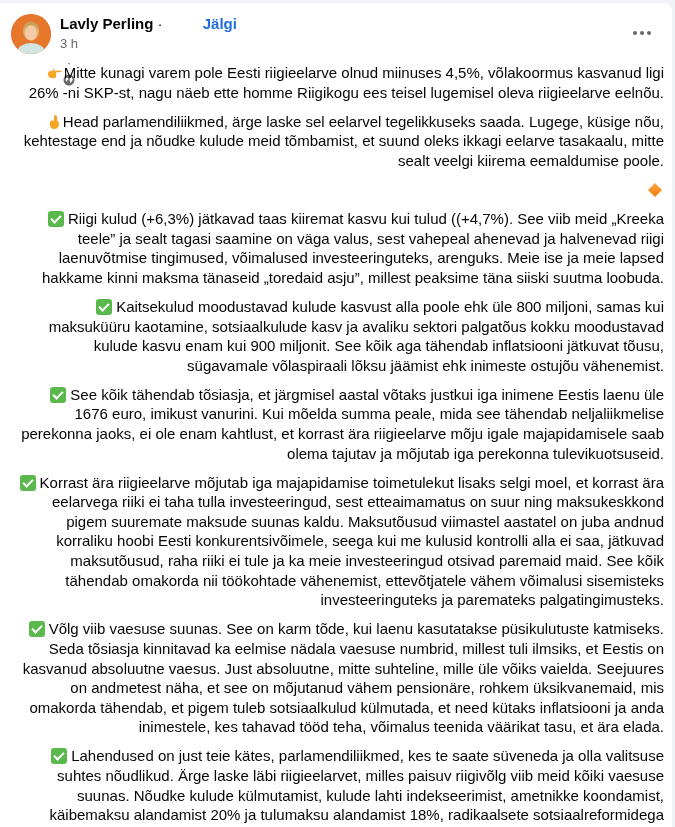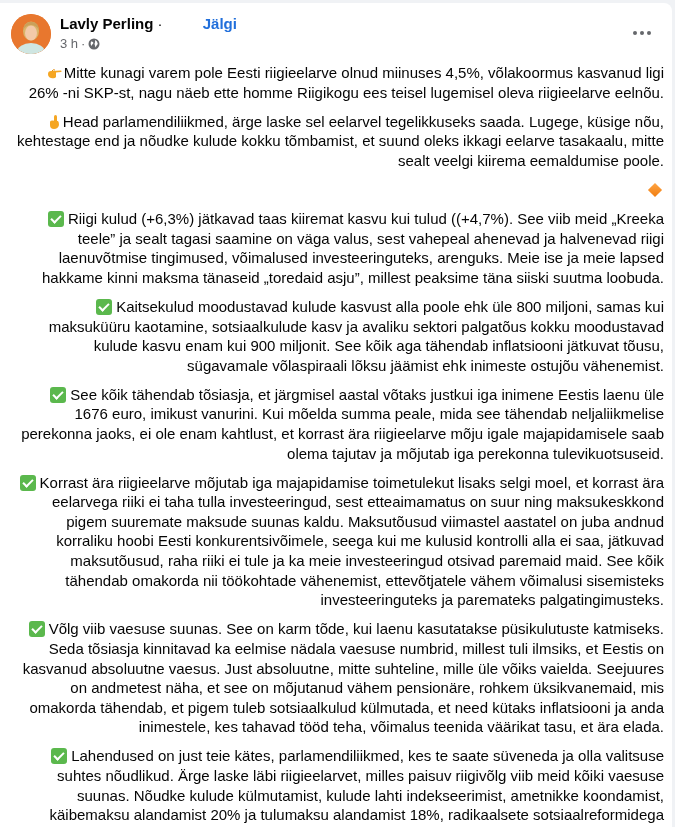--- a/index.html
+++ b/index.html
@@ -60,20 +60,21 @@
   .meta-line {
     position: absolute;
     left: 60px;
     top: 33px;
     font-size: 13px;
     line-height: 16px;
     color: #65676b;
     display: flex;
     align-items: center;
     gap: 3px;
+    flex-direction: column;
   }
   .globe-icon {
     display: inline-block;
     width: 12px;
     height: 12px;
   }
   .more-button {
     position: absolute;
     right: 16px;
     top: 22px;
@@ -188,21 +189,21 @@
             <path d="M5 6 Q6 4 8 5" stroke="#e39018" stroke-width="1" fill="none"></path>
           </svg>
       </span><span>Mitte kunagi varem pole Eesti riigieelarve olnud miinuses 4,5%, võlakoormus kasvanud ligi 26% -ni SKP-st, nagu näeb ette homme Riigikogu ees teisel lugemisel oleva riigieelarve eelnõu.</span>
     </p>
     <p class="para">
       <span class="emoji">
         <svg width="16" height="16" viewBox="0 0 16 16">
             <rect x="8" y="1" width="3" height="8" rx="1.5" fill="#f5a623"></rect>
             <path d="M4 8 Q4 6.5 6 6.5 L12 7 Q13 8 13 11 Q12 15 8 15 Q4 15 4 11Z" fill="#f5a623"></path>
           </svg>
-      </span><span>Head parlamendiliikmed, ärge laske sel eelarvel tegelikkuseks saada. Lugege, küsige nõu, kehtestage end ja nõudke kulude kokku tõmbamist, et suund oleks ikkagi eelarve tasakaalu, mitte sealt veelgi kiirema eemaldumise poole.</span>
+      </span><span>Head parlamendiliikmed, ärge laske sel eelarvel tegelikkuseks saada. Lugege, küsige nõu, kehtestage end ja nõudke kulude meid tõmbamist, et suund oleks ikkagi eelarve tasakaalu, mitte sealt veelgi kiirema eemaldumise poole.</span>
     </p>
     <p class="para">
       <span class="emoji diamond-emoji"><span></span></span>
     </p>
     <p class="para">
       <span class="emoji check-emoji"></span><span>Riigi kulud (+6,3%) jätkavad taas kiiremat kasvu kui tulud ((+4,7%). See viib meid „Kreeka teele” ja sealt tagasi saamine on väga valus, sest vahepeal ahenevad ja halvenevad riigi laenuvõtmise tingimused, võimalused investeeringuteks, arenguks. Meie ise ja meie lapsed hakkame kinni maksma tänaseid „toredaid asju”, millest peaksime täna siiski suutma loobuda.</span>
     </p>
     <p class="para">
       <span class="emoji check-emoji"></span><span>Kaitsekulud moodustavad kulude kasvust alla poole ehk üle 800 miljoni, samas kui maksuküüru kaotamine, sotsiaalkulude kasv ja avaliku sektori palgatõus kokku moodustavad kulude kasvu enam kui 900 miljonit. See kõik aga tähendab inflatsiooni jätkuvat tõusu, sügavamale võlaspiraali lõksu jäämist ehk inimeste ostujõu vähenemist.</span>
     </p>

